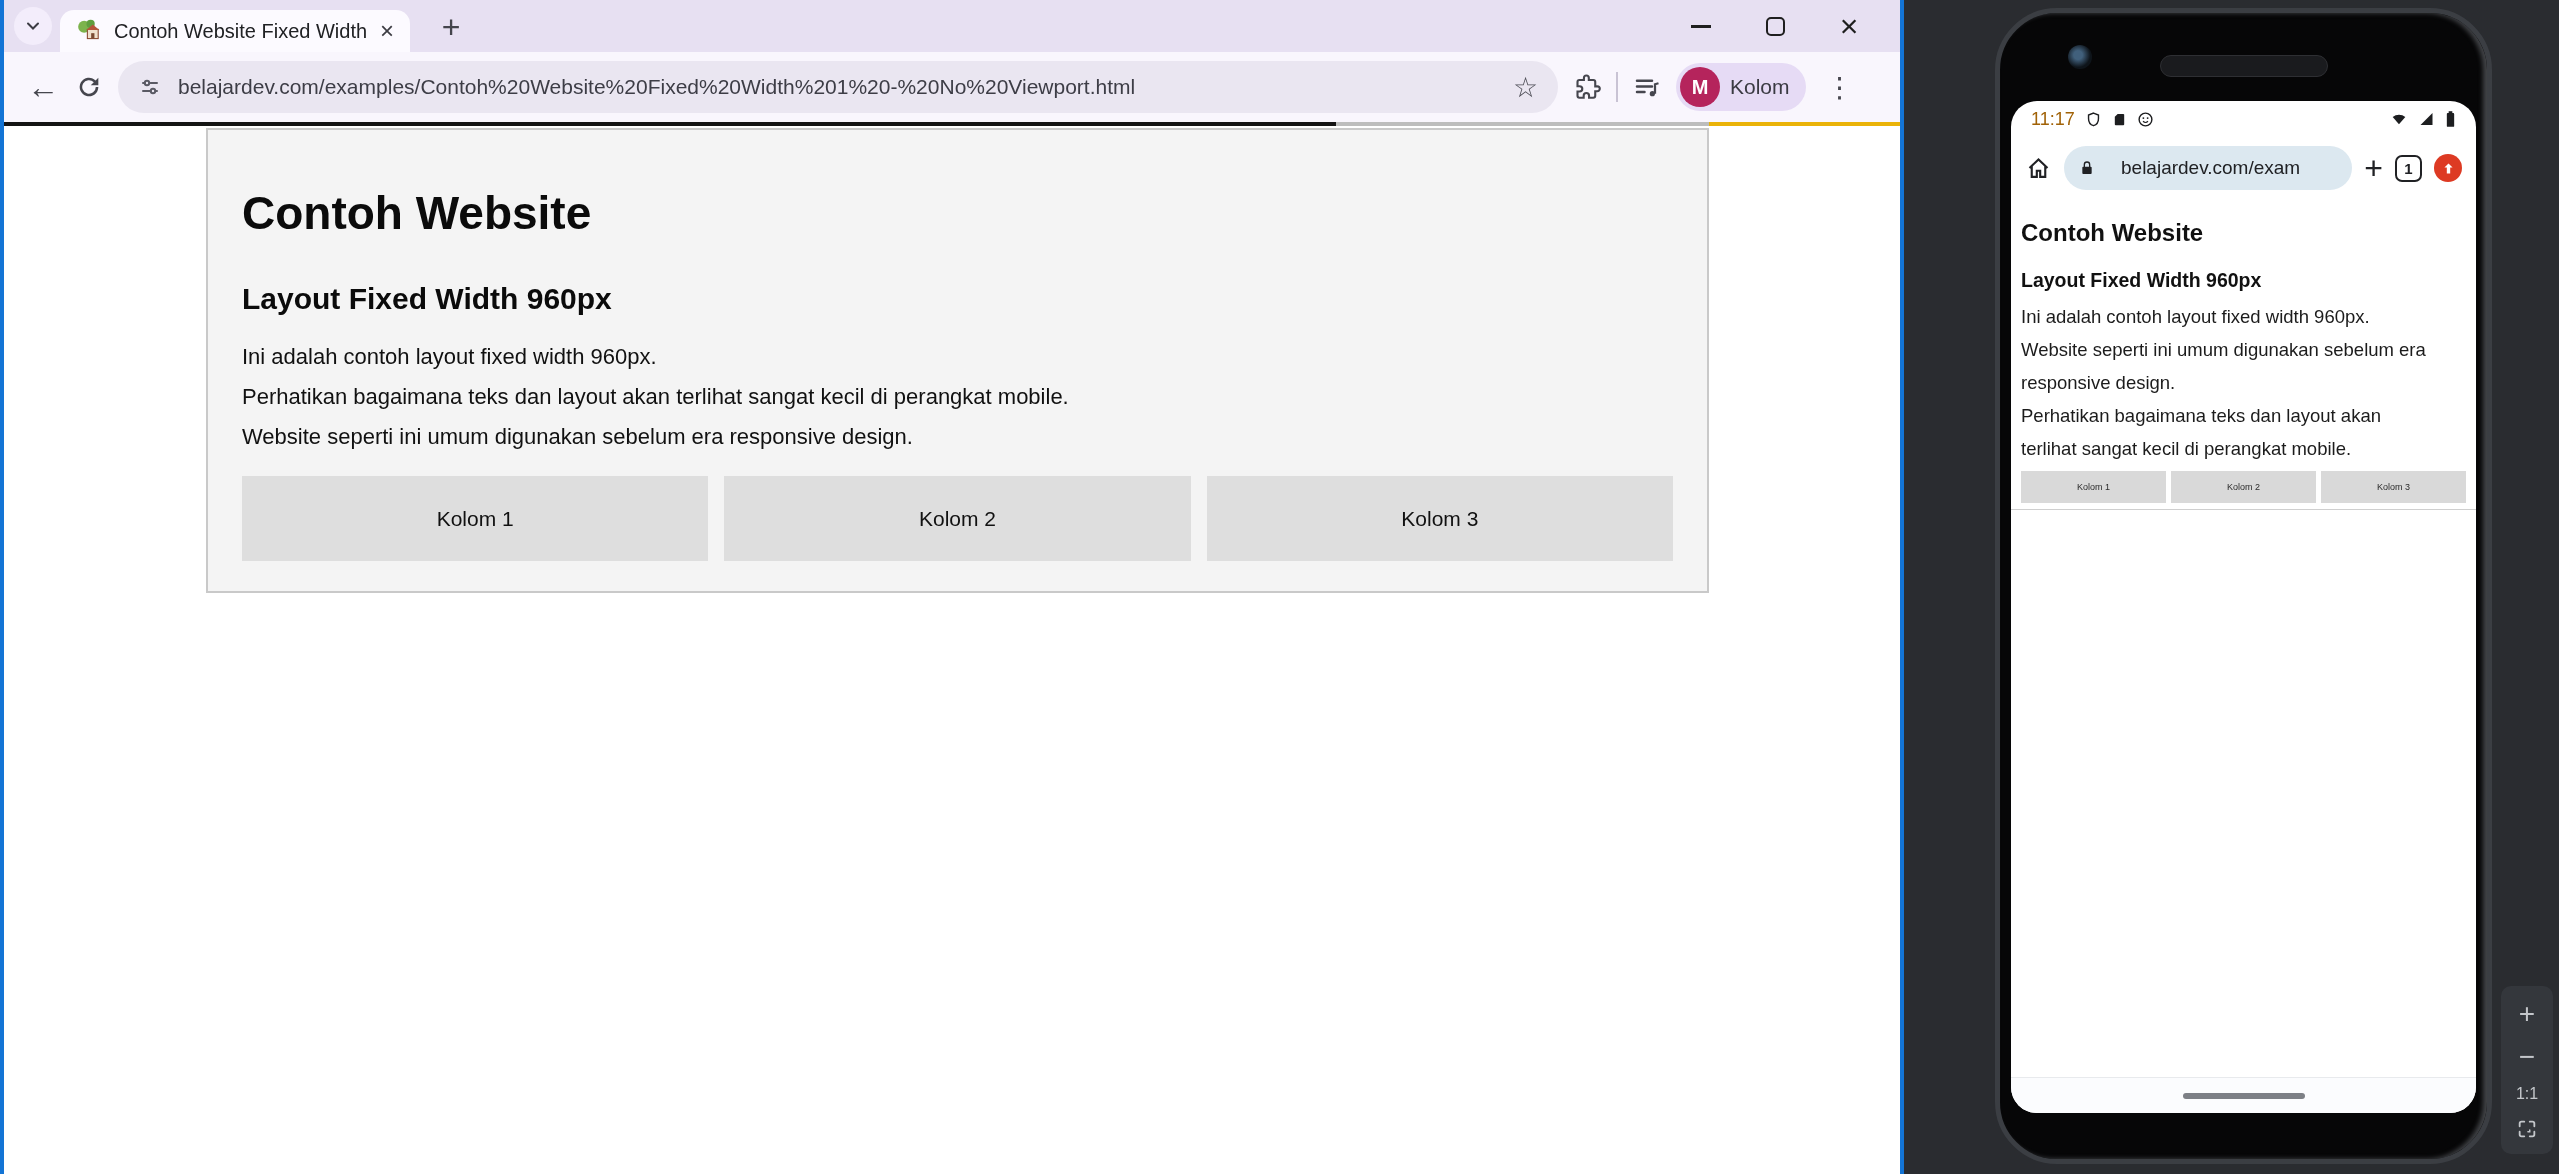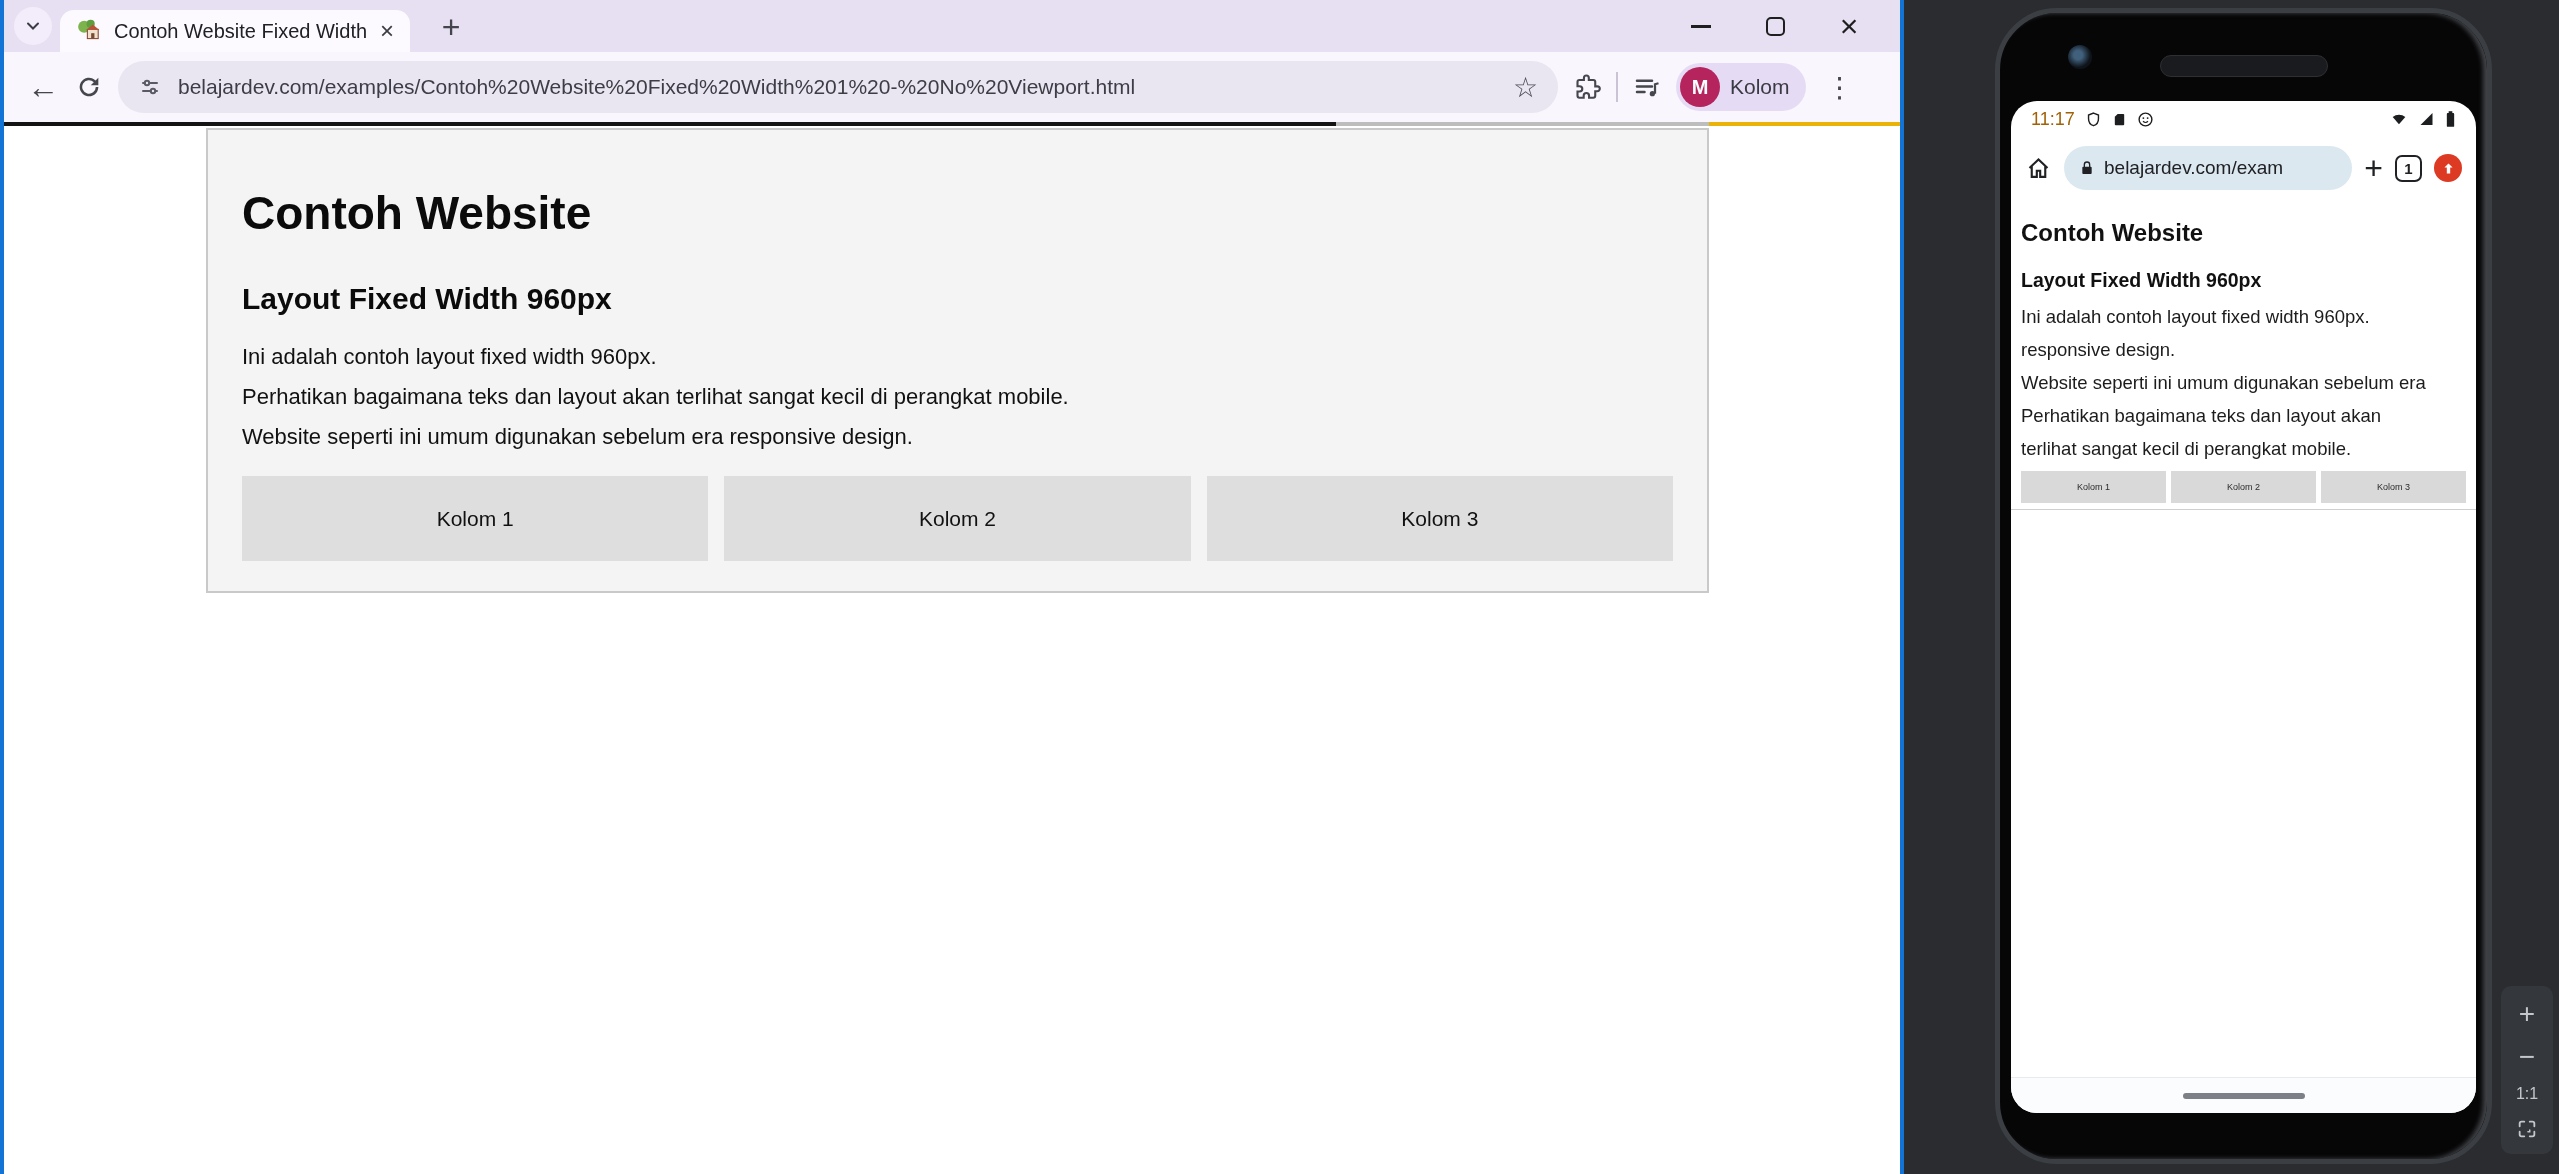--- a/index.html
+++ b/index.html
@@ -64,21 +64,21 @@
             background:radial-gradient(circle at 42% 42%, #41607c 22%, #0e141a 62%); }
   .speaker { position:absolute; left:50%; top:42px; transform:translateX(-50%); width:168px; height:22px;
              border-radius:12px; background:#1a1b1e; border:1px solid #2e2f33; }
   .p-screen { position:absolute; left:11px; top:88px; width:465px; height:1012px; background:#fff;
               border-radius:26px; overflow:hidden; }
   .p-status { height:36px; display:flex; align-items:center; padding:0 20px; gap:10px;
               font-size:18px; color:#a16207; }
   .p-status .sp { flex:1; }
   .p-toolbar { height:62px; display:flex; align-items:center; padding:0 14px; gap:12px; background:#fff; }
   .p-pill { flex:1; height:44px; background:#dce8f0; border-radius:22px; display:flex; align-items:center;
-            gap:9px; padding:8px 15px; }
+            gap:26px; padding:8px 15px; }
   .p-url { font-size:19px; color:#202124; white-space:nowrap; overflow:hidden; }
   .p-plus { font-size:32px; color:#202124; line-height:1; }
   .p-tabbox { width:27px; height:27px; border:2.5px solid #202124; border-radius:7px; display:flex;
               align-items:center; justify-content:center; font-size:15px; font-weight:bold; color:#202124; }
   .p-update { width:28px; height:28px; border-radius:50%; background:#dd3a23; display:flex;
               align-items:center; justify-content:center; }
   .p-content { padding:20px 10px 0; }
   .p-content h3 { font-size:24px; font-weight:bold; color:#111; margin:0; }
   .p-content h4 { font-size:19.5px; font-weight:bold; color:#111; margin:22px 0 0; }
   .p-lines { margin-top:8px; font-size:18.5px; color:#1c1c1c; line-height:33px; }
@@ -271,22 +271,22 @@
                 <path d="M12 4l6.5 6.5h-3.8V20h-5.4v-9.5H5.5z" fill="#fff"></path>
               </svg>
           </span>
         </div>
 
         <div class="p-content">
           <h3>Contoh Website</h3>
           <h4>Layout Fixed Width 960px</h4>
           <div class="p-lines">
             <div>Ini adalah contoh layout fixed width 960px.</div>
+            <div>Website seperti ini umum digunakan sebelum era</div>
             <div>responsive design.</div>
-            <div>Website seperti ini umum digunakan sebelum era</div>
             <div>Perhatikan bagaimana teks dan layout akan</div>
             <div>terlihat sangat kecil di perangkat mobile.</div>
           </div>
           <div class="p-cols">
             <div class="p-col">Kolom 1</div>
             <div class="p-col">Kolom 2</div>
             <div class="p-col">Kolom 3</div>
           </div>
           <div class="p-rule"></div>
         </div>

